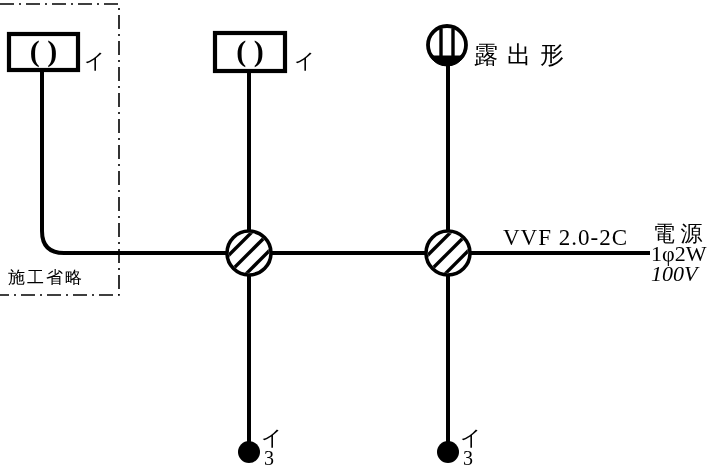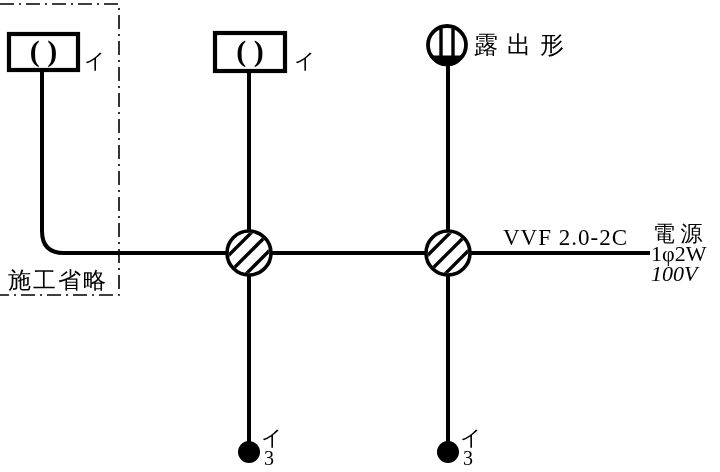--- a/index.html
+++ b/index.html
@@ -7,21 +7,21 @@
     position:relative;width:720px;height:472px;background:#ffffff;overflow:hidden;
     font-family:"Liberation Serif","DejaVu Serif",serif;color:#000;
   }
   .canvas svg{position:absolute;left:0;top:0;}
   .lbl{position:absolute;white-space:nowrap;line-height:1;}
   .mark{font-size:21px;}
   .ways{font-size:20px;}
   .cable{font-size:23px;letter-spacing:1px;}
   .power{font-size:22px;}
   .outlet-type{font-size:24px;letter-spacing:9px;}
-  .omit{font-size:23px;letter-spacing:2px;}
+  .omit{font-size:17px;letter-spacing:2px;}
 </style>
 </head>
 <body>
 
 <div class="canvas">
 
   <svg width="720" height="472" viewBox="0 0 720 472">
     <defs>
       <clipPath id="jb1clip">
           <circle cx="249" cy="253" r="20"></circle>
@@ -77,21 +77,21 @@
     </g>
 
     <circle cx="249" cy="452" r="11" fill="#000"></circle>
     <circle cx="448" cy="452" r="11" fill="#000"></circle>
   </svg>
 
   <div class="lbl mark" style="left:84px;top:51px;">イ</div>
 
   <div class="lbl mark" style="left:294px;top:51px;">イ</div>
 
-  <div class="lbl outlet-type" style="left:474px;top:33px;">露出形</div>
+  <div class="lbl outlet-type" style="left:474px;top:43px;">露出形</div>
 
   <div class="lbl cable" style="left:503px;top:226px;text-align:center;">VVF 2.0-2C</div>
 
   <div class="lbl power" style="left:653px;top:223px;text-align:center;">電 源</div>
   <div class="lbl power" style="left:651px;top:243px;">1φ2W</div>
   <div class="lbl power" style="left:651px;top:263px;font-style:italic;">100V</div>
 
   <div class="lbl mark" style="left:261px;top:428px;">イ</div>
   <div class="lbl ways" style="left:264px;top:448px;">3</div>
 

